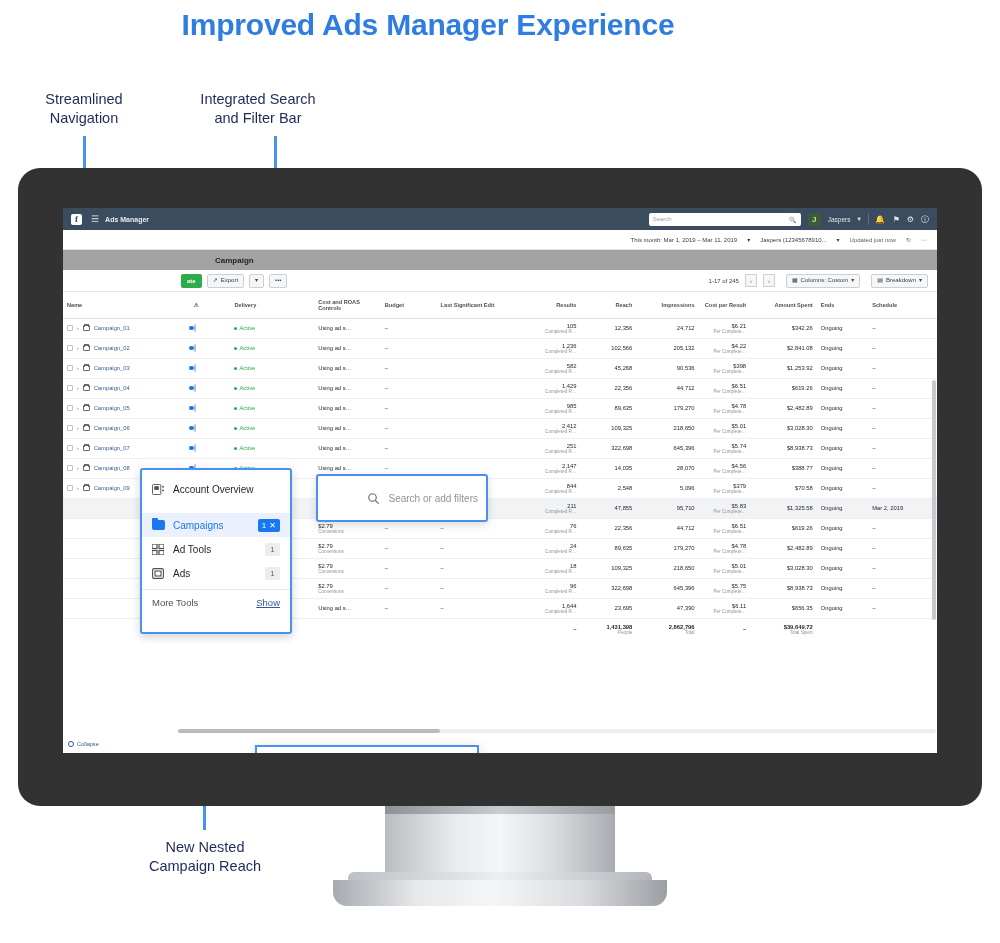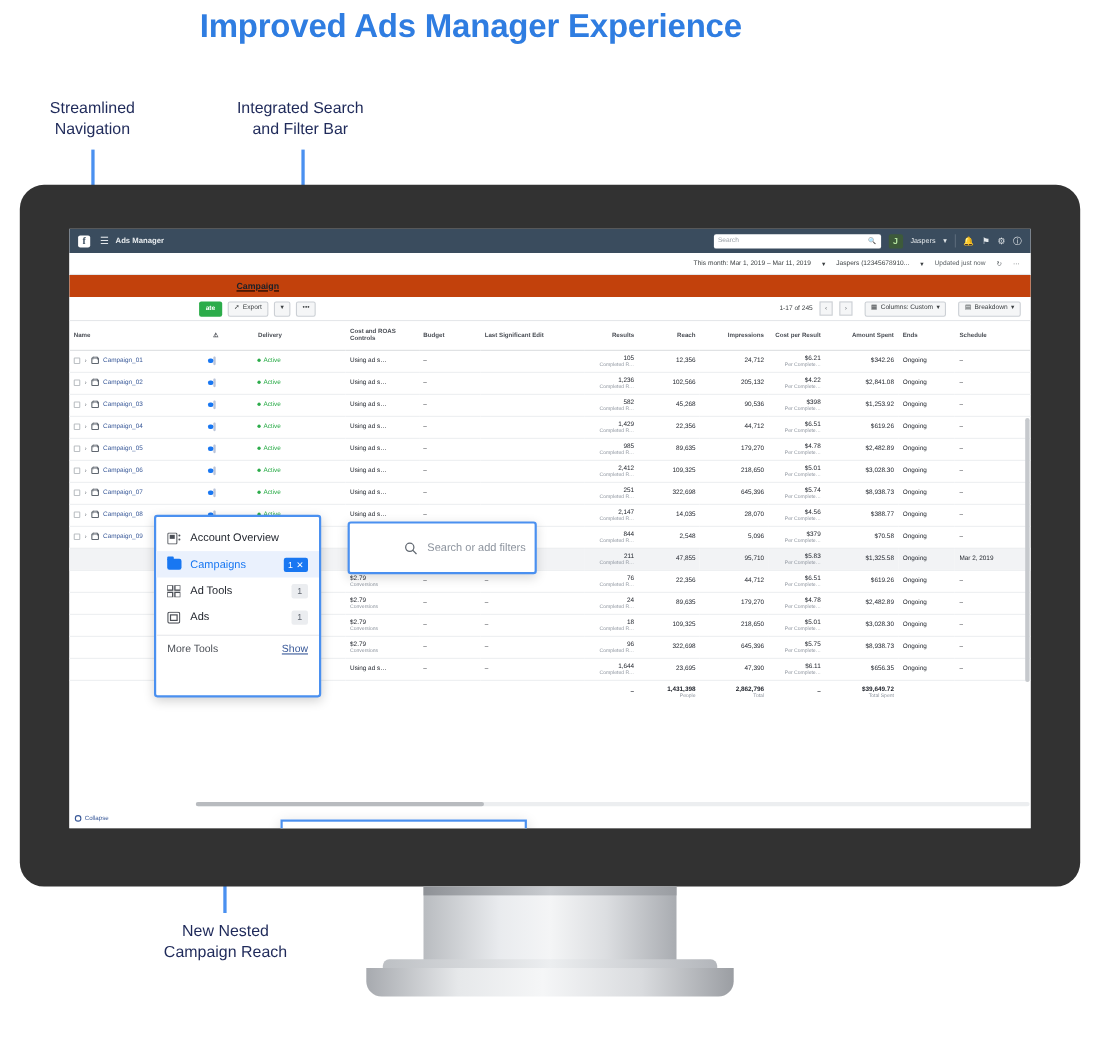--- a/index.html
+++ b/index.html
@@ -54,21 +54,21 @@
 
   
   .datebar { position:absolute; left:0; top:22px; width:874px; height:20px;
     background:#fff; border-bottom:1px solid #e3e5e8; display:flex; align-items:center;
     justify-content:flex-end; gap:10px; padding-right:10px; }
   .datebar span { font-size:6px; color:#3c4043; }
   .datebar .sub { color:#5b6165; }
 
   
   .titlestrip { position:absolute; left:0; top:42px; width:874px; height:20px;
-    background:#c2410c; display:flex; align-items:center;text-decoration:underline; }
+    background:#a3a3a3; display:flex; align-items:center; }
   .titlestrip .crumb { margin-left:152px; font-size:8px; color:#1d2129; font-weight:bold; }
 
   
   .toolbar { position:absolute; left:0; top:62px; width:874px; height:22px; background:#fff;
     border-bottom:1px solid #e3e5e8; display:flex; align-items:center; }
   .btn-create { margin-left:118px; height:14px; background:#2cac4a; color:#fff;
     font-size:6px; border-radius:2px; padding:0 6px; line-height:14px; font-weight:bold; }
   .btn-gray { height:14px; border:1px solid #ccd0d5; border-radius:2px; background:#f5f6f7;
     font-size:6px; color:#3c4043; padding:0 5px; line-height:13px; margin-left:5px;
     display:flex; align-items:center; gap:3px; }
@@ -118,21 +118,21 @@
   .collapse { position:absolute; left:5px; bottom:6px; font-size:5.6px; color:#385898;
     display:flex; align-items:center; gap:3px; }
   .cirl { width:6px; height:6px; border:1px solid #385898; border-radius:50%; }
 
   
   .nav-pop { position:absolute; left:77px; top:260px; width:152px; height:166px;
     background:#fff; border:2px solid #4a90f0; border-radius:3px;
     box-shadow:0 3px 10px rgba(0,0,0,.18); padding:7px 0; }
   .nav-item { height:24px; display:flex; align-items:center; gap:8px; padding:0 10px;
     font-size:10px; color:#1d2129; }
-  .nav-item.active { background:#eaf1fd; color:#1877f2; }
+  .nav-item.active { background:#eaf1fd; color:#1877f2;margin-top:12px; }
   .nav-ico { width:13px; height:11px; flex:none; position:relative; color:#4b4f56; }
   .badge { margin-left:auto; min-width:15px; height:13px; background:#ebedf0;
     border-radius:2px; font-size:8px; color:#606770; text-align:center; line-height:13px;
     padding:0 3px;}
   .badge.blue { background:#1877f2; color:#fff; display:flex; align-items:center;
     justify-content:center; gap:3px; padding:0 4px; }
   .nav-foot { border-top:1px solid #e6e8eb; margin-top:4px; padding:7px 10px 0;
     display:flex; align-items:center; font-size:9.5px; color:#4b4f56; }
   .nav-foot a { margin-left:auto; color:#385898; }
   .fld-ico { width:13px; height:10px; background:#1877f2; border-radius:1px 2px 2px 2px;
@@ -159,21 +159,21 @@
 <div id="stage">
 
   <div class="headline">Improved Ads Manager Experience</div>
 
   <div class="callout" style="left:14px; top:90px; width:140px;">
     <div>Streamlined</div>
     <div>Navigation</div>
   </div>
   <div class="leader" style="left:83px; top:136px; height:130px;"></div>
 
-  <div class="callout" style="left:193px; top:90px; width:160px;">
+  <div class="callout" style="left:178px; top:90px; width:160px;">
     <div>Integrated Search</div>
     <div>and Filter Bar</div>
   </div>
   <div class="leader" style="left:274px; top:136px; height:134px;"></div>
 
   <div class="leader" style="left:203px; top:718px; height:112px;"></div>
   <div class="callout" style="left:130px; top:838px; width:150px;">
     <div>New Nested</div>
     <div>Campaign Reach</div>
   </div>

